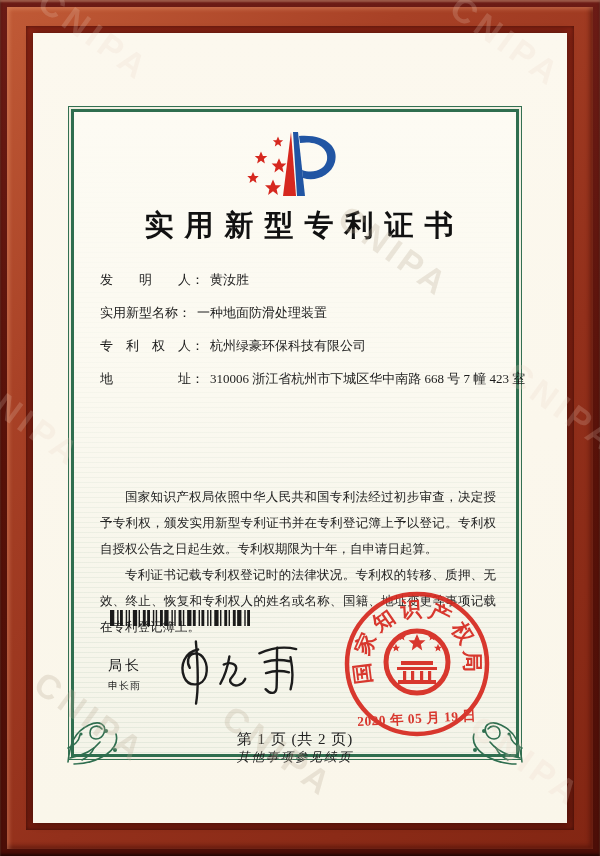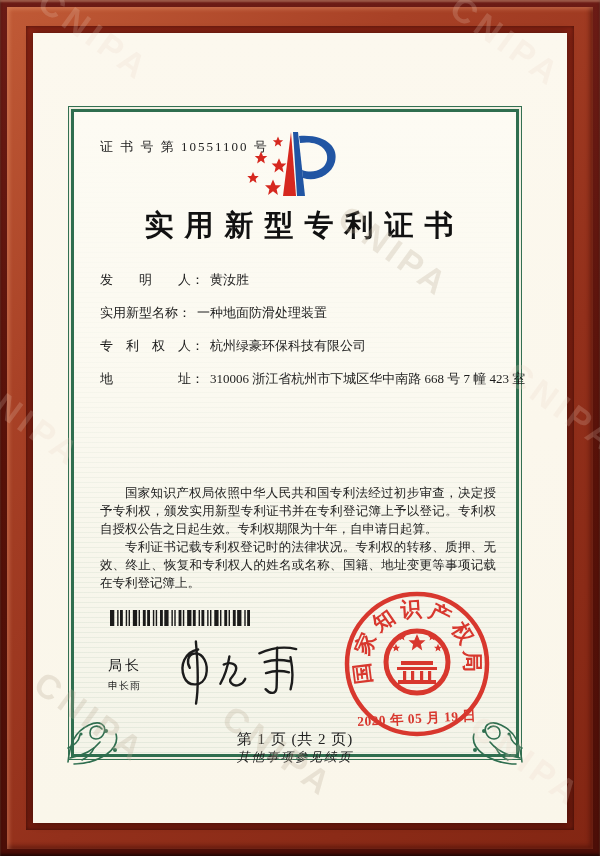--- a/index.html
+++ b/index.html
@@ -55,21 +55,21 @@
   .cert-title {
     position:absolute; left:8px; right:0; top:94px; text-align:center;
     font-size:29px; font-weight:bold; color:#111; letter-spacing:11px; text-indent:11px;
   }
   .fields { position:absolute; left:26px; right:18px; top:158px; font-size:13px; color:#1b1b1b; }
   .frow { line-height:19px; margin-bottom:14px; white-space:nowrap; }
   .frow.dual { margin-top:-7px; }
   .flabel { display:inline-block; }
   .fvalue { display:inline-block; margin-left:6px; }
   .pair.second { margin-left:34px; }
-  .paras { position:absolute; left:26px; right:20px; top:372px; font-size:12.5px; line-height:18px; color:#232323; }
+  .paras { position:absolute; left:26px; right:20px; top:372px; font-size:12.5px; line-height:26px; color:#232323; }
   .paras p { margin:0; text-indent:2em; text-align:justify; }
   .barcode-wrap { position:absolute; left:36px; top:498px; width:140px; height:16px; }
   .sig-role { position:absolute; left:34px; top:545px; font-size:14px; color:#1b1b1b; letter-spacing:3px; }
   .sig-name { position:absolute; left:34px; top:567px; font-size:10px; color:#1b1b1b; letter-spacing:1px; }
   .autograph { position:absolute; left:92px; top:522px; width:150px; height:78px; transform:rotate(-2deg); }
   .seal-wrap { position:absolute; left:263px; top:472px; width:160px; height:162px; z-index:6; opacity:.92; }
   .page-info { position:absolute; left:0; right:0; top:618px; text-align:center; font-size:15px; color:#222; letter-spacing:1px; }
   .flourish { position:absolute; width:68px; height:68px; z-index:3; }
   .flourish.bl { left:-12px; bottom:-14px; }
   .flourish.br { right:-12px; bottom:-14px; transform:scaleX(-1); }
@@ -79,21 +79,20 @@
 <body>
 
 <div class="stage">
   <div class="frame-l1">
     <div class="frame-l2">
       <div class="frame-l3">
         <div class="paper">
 
           <div class="cert-box">
 
-            <div class="cert-number">证 书 号 第 10551100 号</div>
 
             <div class="logo-wrap">
               <svg viewBox="0 0 100 80" width="100" height="80">
 
                 <polygon points="46,6 51,70 38,70" fill="#d6281f"></polygon>
 
                 <polygon points="48,6 53,6 60,70 52,70" fill="#2155a3"></polygon>
                 <path d="M54,10 C82,8 94,22 90,36 C86,50 70,56 58,52 L57,44 C68,48 80,44 82,34 C84,24 74,14 55,17 Z" fill="#2155a3"></path>
 
                 <g fill="#d6281f">

